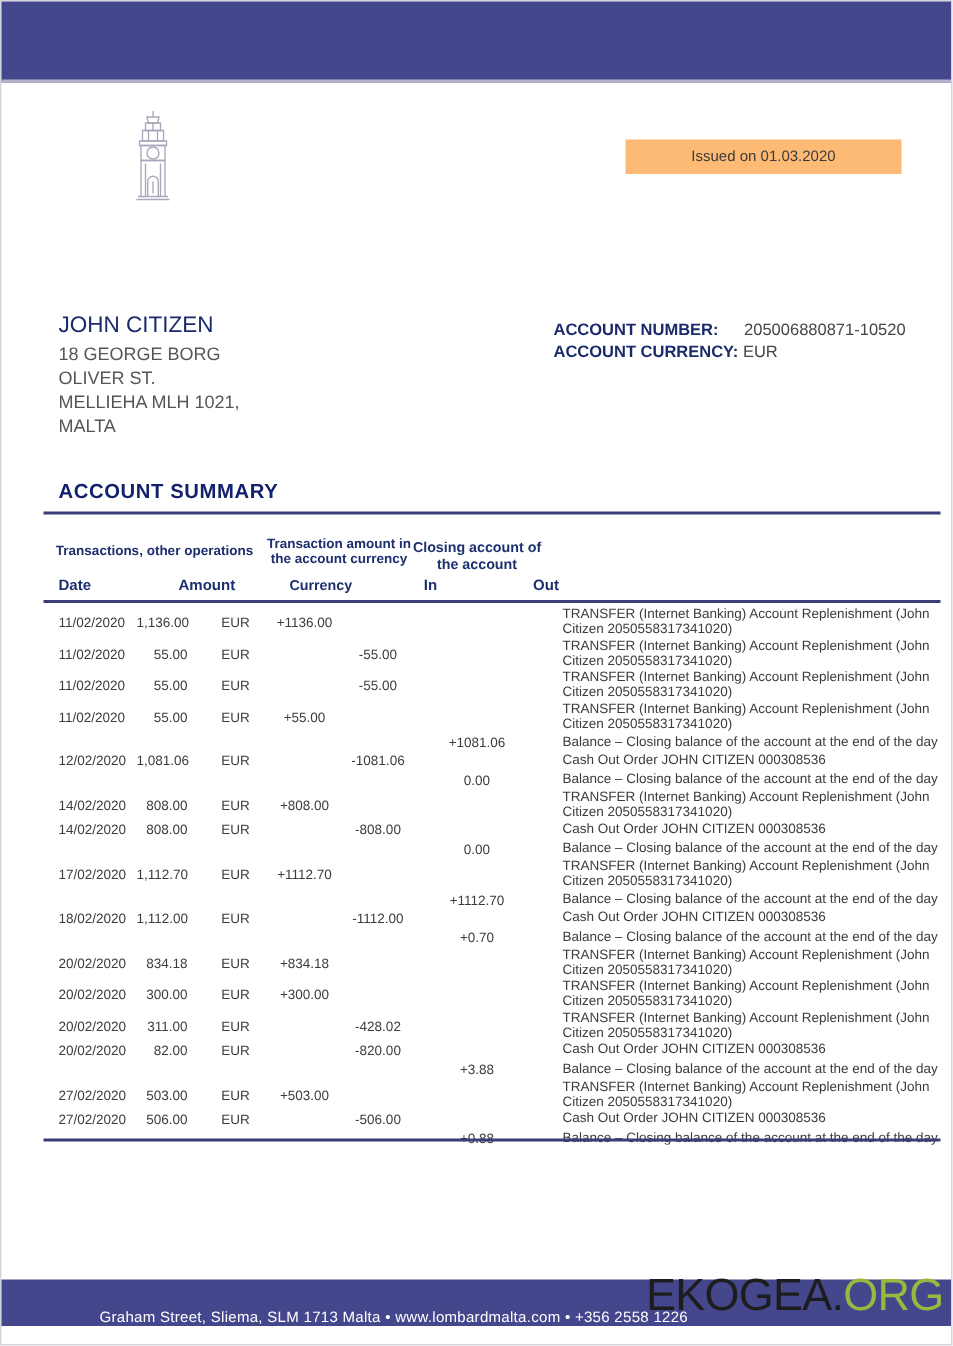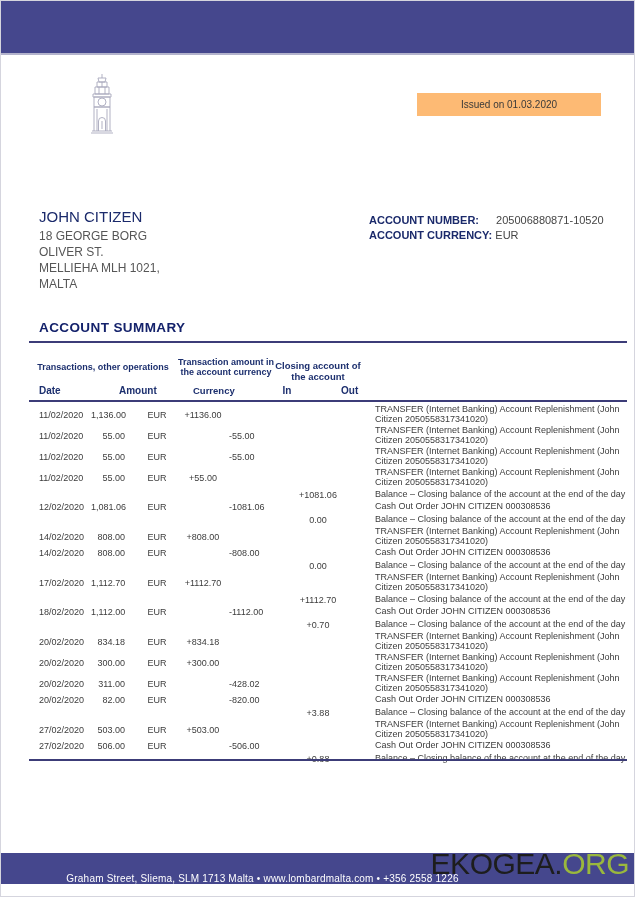--- a/index.html
+++ b/index.html
@@ -40,21 +40,21 @@
   .summary-title { position:absolute; left:38px; top:319px; font-size:13.5px; font-weight:bold;
     color:#14226b; letter-spacing:.4px; }
   .rule { position:absolute; left:28px; right:7px; height:2px; background:#3c3c78; }
   .rule-1 { top:340px; } .rule-2 { top:399px; } .rule-3 { top:758px; }
 
   
   .c-date { width:62px; padding-left:10px; box-sizing:border-box; }
   .c-amount { width:34px; text-align:right; }
   .c-currency { width:40px; margin-left:12px; text-align:center; }
   .c-in { width:52px; text-align:center; }
-  .c-out { width:46px; }
+  .c-out { width:46px; text-align:center; }
   .c-closing { width:86px; text-align:center; }
   .c-desc { flex:1; margin-left:14px; }
 
   .thead { position:absolute; left:28px; right:7px; top:351px; color:#1c2f6e; }
   .thead-groups { display:flex; align-items:flex-start; }
   .g1 { width:148px; text-align:center; font-size:9px; font-weight:bold; padding-top:10px; }
   .g2 { width:98px; text-align:center; font-size:9px; font-weight:bold; line-height:10px; padding-top:5px; }
   .g3 { width:86px; text-align:center; font-size:9.5px; font-weight:bold; line-height:11px; padding-top:8px; }
   .g4 { flex:1; margin-left:14px; text-align:center; font-size:11.5px; font-weight:bold; padding-top:12px; }
   .thead-sub { display:flex; margin-top:3px; font-size:10px; font-weight:bold;gap:28px; }

